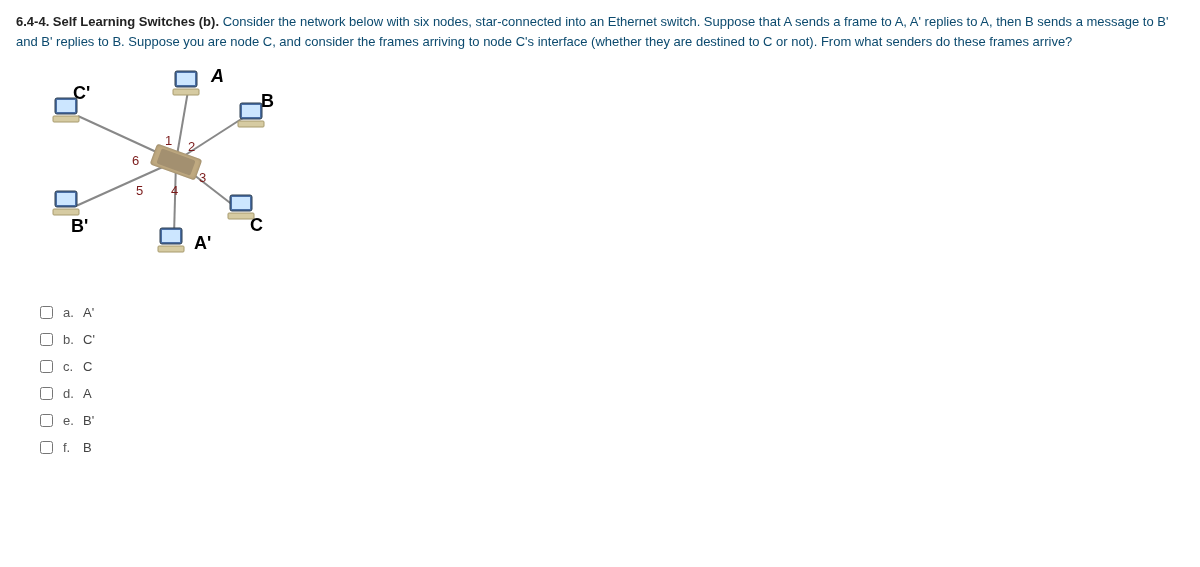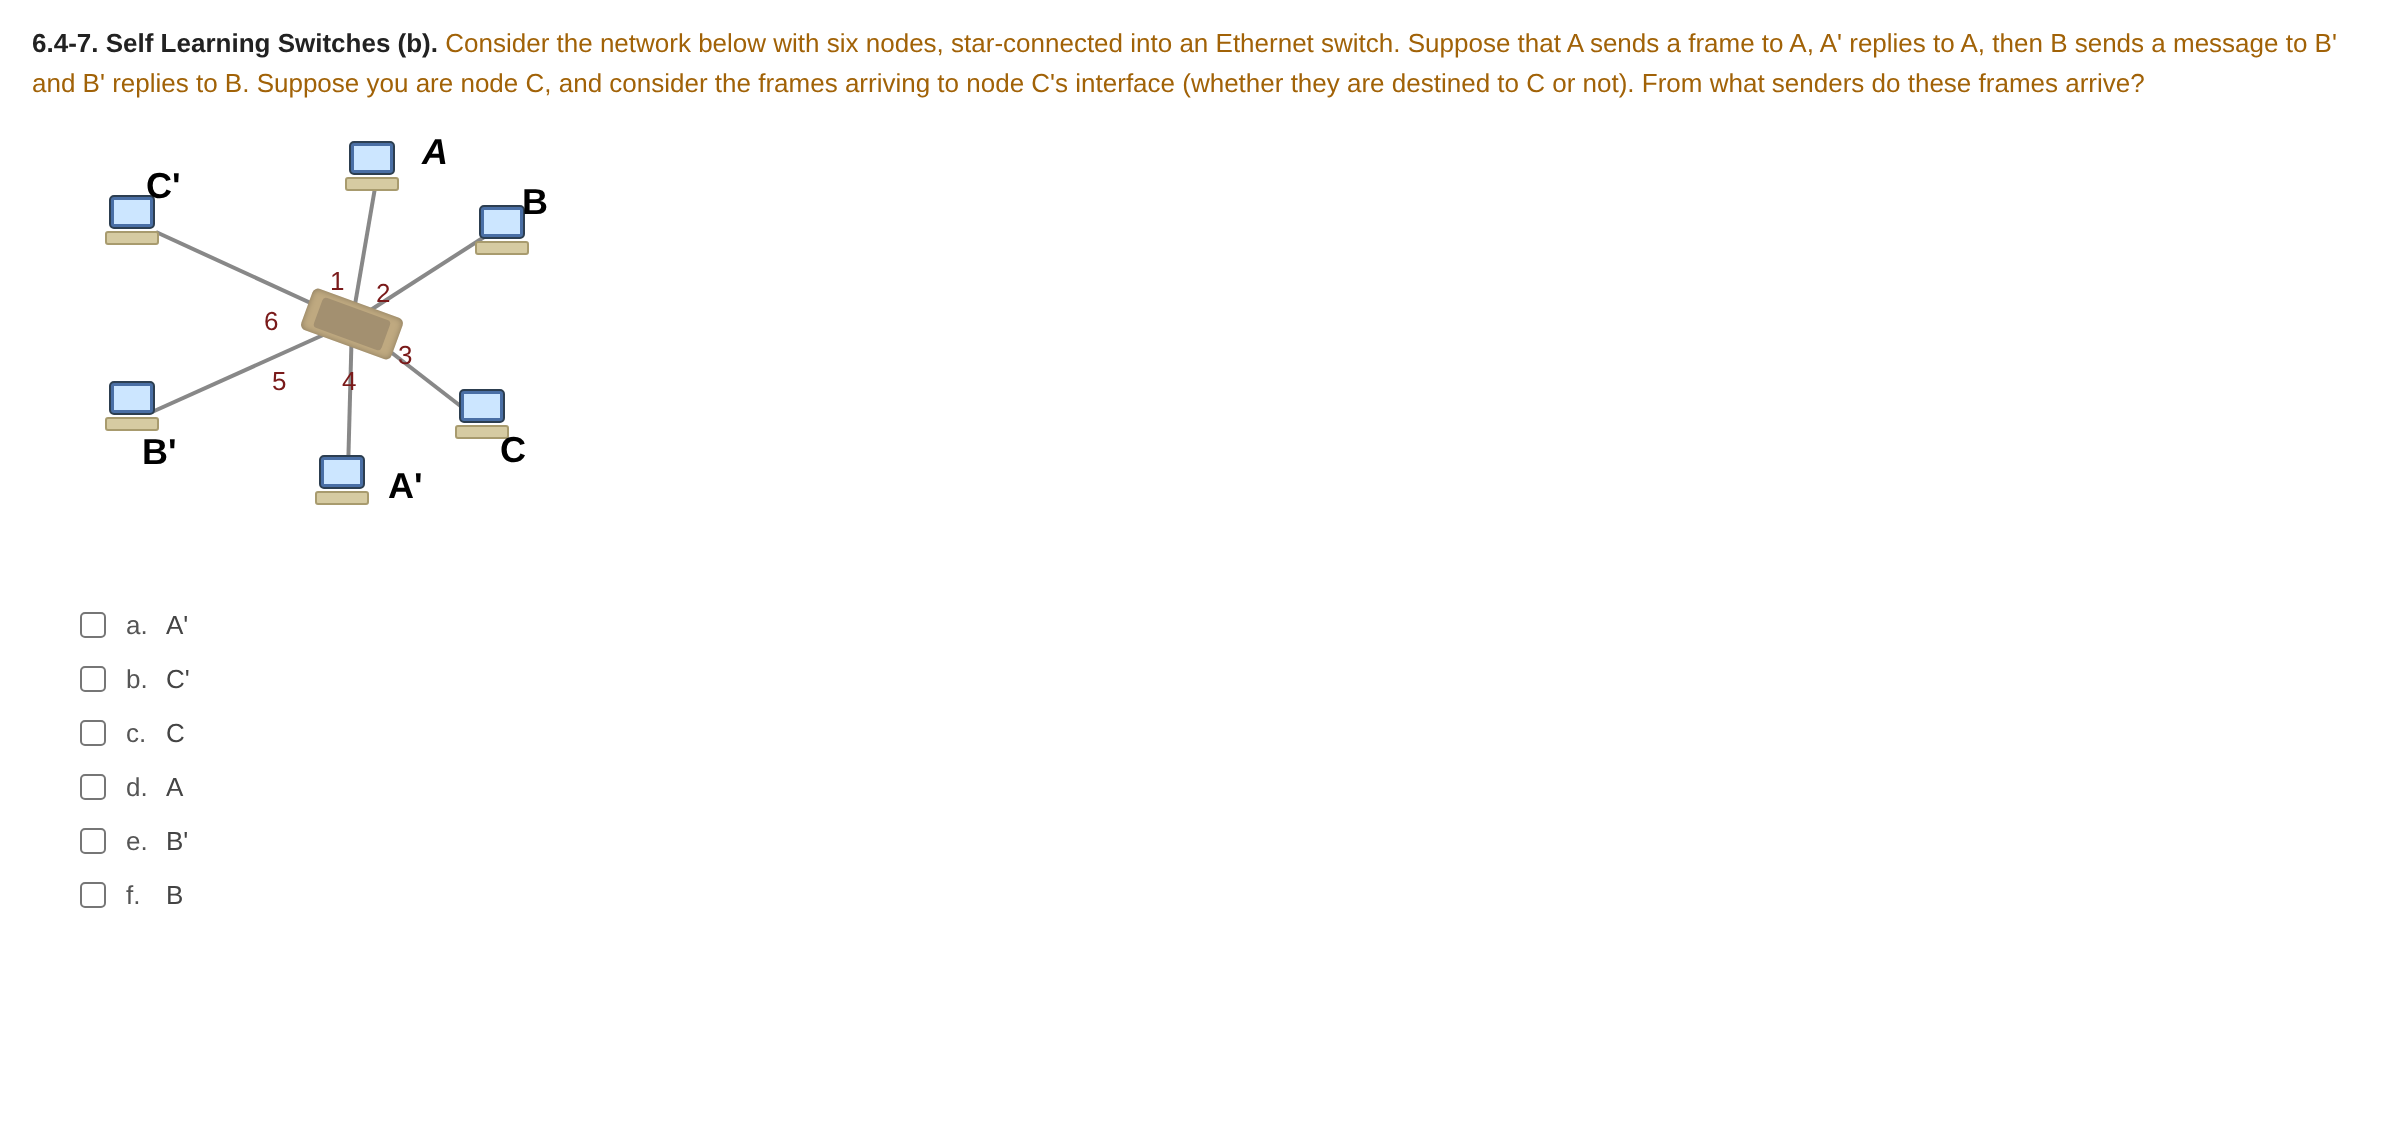--- a/index.html
+++ b/index.html
@@ -10,21 +10,21 @@
       background: #fff;
       padding: 12px 16px;
       width: 1200px;
       height: 567px;
     }
     .question-header {
       line-height: 1.5;
       margin-bottom: 6px;
     }
     .question-title { font-weight: bold; color: #222; }
-    .question-text { color: #a16207; }
+    .question-text { color: #0c4a6e; }
     .diagram {
       position: relative;
       width: 300px;
       height: 220px;
       margin: 10px 0 18px 0;
     }
     .node-pc {
       position: absolute;
       width: 30px;
       height: 28px;
@@ -75,21 +75,21 @@
       color: #555;
     }
     .option-row input { margin-right: 10px; }
     .opt-letter { width: 20px; }
     .opt-text { color: #444; }
   </style>
 </head>
 <body>
 
 <div class="question-header">
-  <span class="question-title">6.4-7. Self Learning Switches (b).</span>
+  <span class="question-title">6.4-4. Self Learning Switches (b).</span>
   <span class="question-text">Consider the network below with six nodes, star-connected into an Ethernet switch. Suppose that A sends a frame to A, A' replies to A, then B sends a message to B' and B' replies to B. Suppose you are node C, and consider the frames arriving to node C's interface (whether they are destined to C or not).  From what senders do these frames arrive?</span>
 </div>
 
 <div class="diagram">
   <svg class="links">
     <line x1="160" y1="100" x2="172" y2="30" stroke="#888" stroke-width="2"></line>
     <line x1="160" y1="100" x2="230" y2="55" stroke="#888" stroke-width="2"></line>
     <line x1="160" y1="100" x2="222" y2="148" stroke="#888" stroke-width="2"></line>
     <line x1="160" y1="100" x2="158" y2="175" stroke="#888" stroke-width="2"></line>
     <line x1="160" y1="100" x2="60" y2="145" stroke="#888" stroke-width="2"></line>

